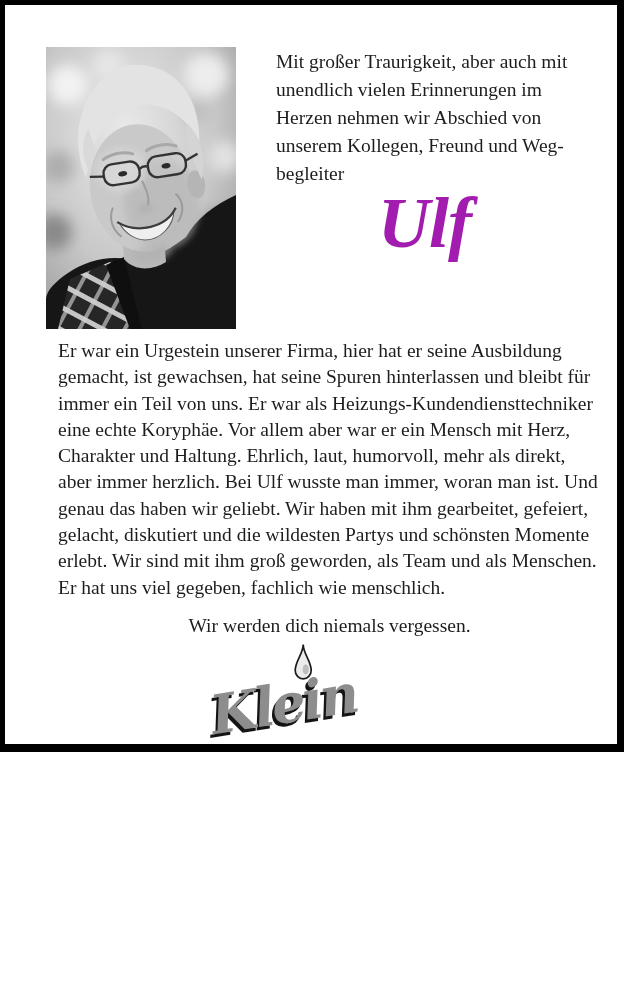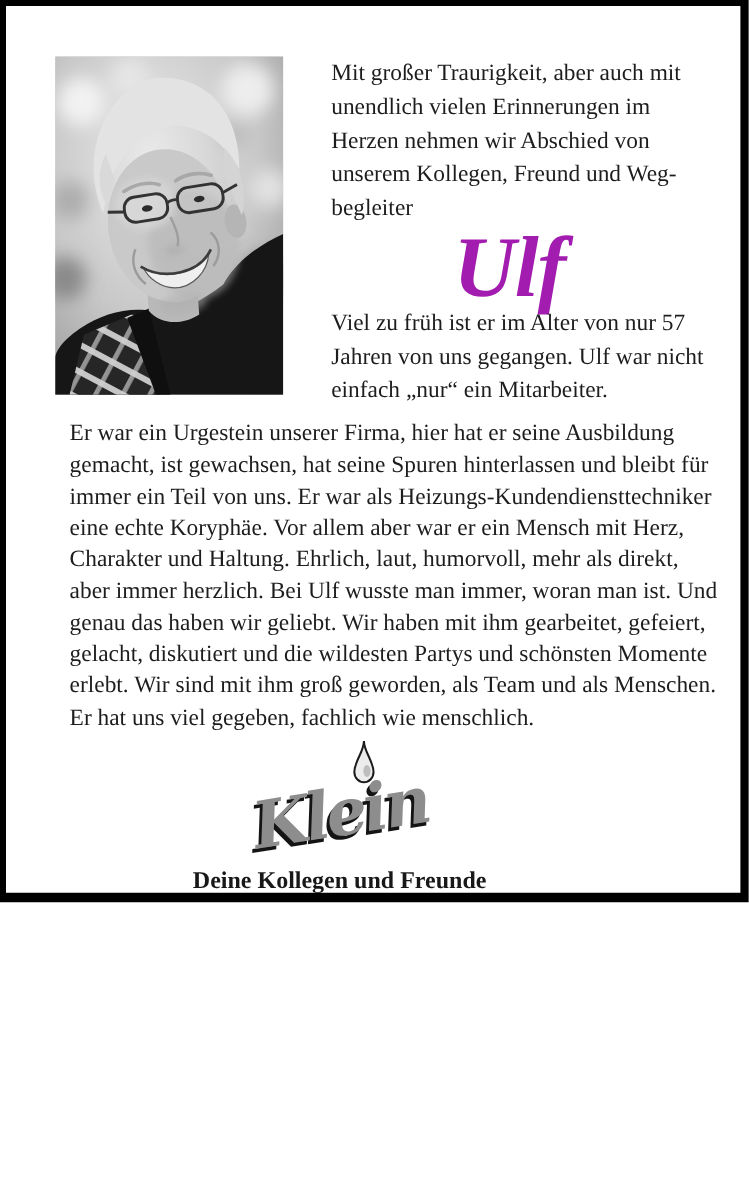--- a/index.html
+++ b/index.html
@@ -128,26 +128,26 @@
           <path d="M128,152 C135,160 134,172 126,180" stroke="#9b9b9b" stroke-width="2" fill="none"></path>
 
           <ellipse cx="96" cy="207" rx="20" ry="9" fill="#adadad" opacity="0.5" filter="url(#soft2)"></ellipse>
         </g>
       </svg>
     </div>
 
     <div class="intro">
       <p>Mit großer Traurigkeit, aber auch mit unendlich vielen Erinnerungen im Herzen nehmen wir Abschied von unserem Kollegen, Freund und Weg­begleiter</p>
       <h1 class="name">Ulf</h1>
-      <p class="after-name">Viel zu früh ist er im Alter von nur 57 Jahren von uns gegangen. Ulf war nicht einfach „nur“ ein Mitarbeiter.</p>
     </div>
   </div>
 
   <div class="body-text">
     <p>Er war ein Urgestein unserer Firma, hier hat er seine Ausbildung gemacht, ist gewachsen, hat seine Spuren hinterlassen und bleibt für immer ein Teil von uns. Er war als Heizungs-Kundendienst­techniker eine echte Koryphäe. Vor allem aber war er ein Mensch mit Herz, Charakter und Haltung. Ehrlich, laut, humorvoll, mehr als direkt, aber immer herzlich. Bei Ulf wusste man immer, wor­an man ist. Und genau das haben wir geliebt. Wir haben mit ihm gearbeitet, gefeiert, gelacht, diskutiert und die wildesten Partys und schönsten Momente erlebt. Wir sind mit ihm groß gewor­den, als Team und als Menschen. Er hat uns viel gegeben, fach­lich wie menschlich.</p>
+    <p class="farewell">Wir werden dich niemals vergessen.</p>
   </div>
 
   <div class="signature">
     <div class="logo">
       <span class="drop">
         <svg width="20" height="40" viewBox="0 0 20 40">
           <path d="M10,1 C10,10 2,18 2,27 a8,8.5 0 0 0 16,0 C18,18 10,10 10,1 Z" fill="#ececec" stroke="#1c1c1c" stroke-width="1.7"></path>
           <ellipse cx="12.5" cy="26" rx="3" ry="5" fill="#bdbdbd"></ellipse>
         </svg>
       </span>

